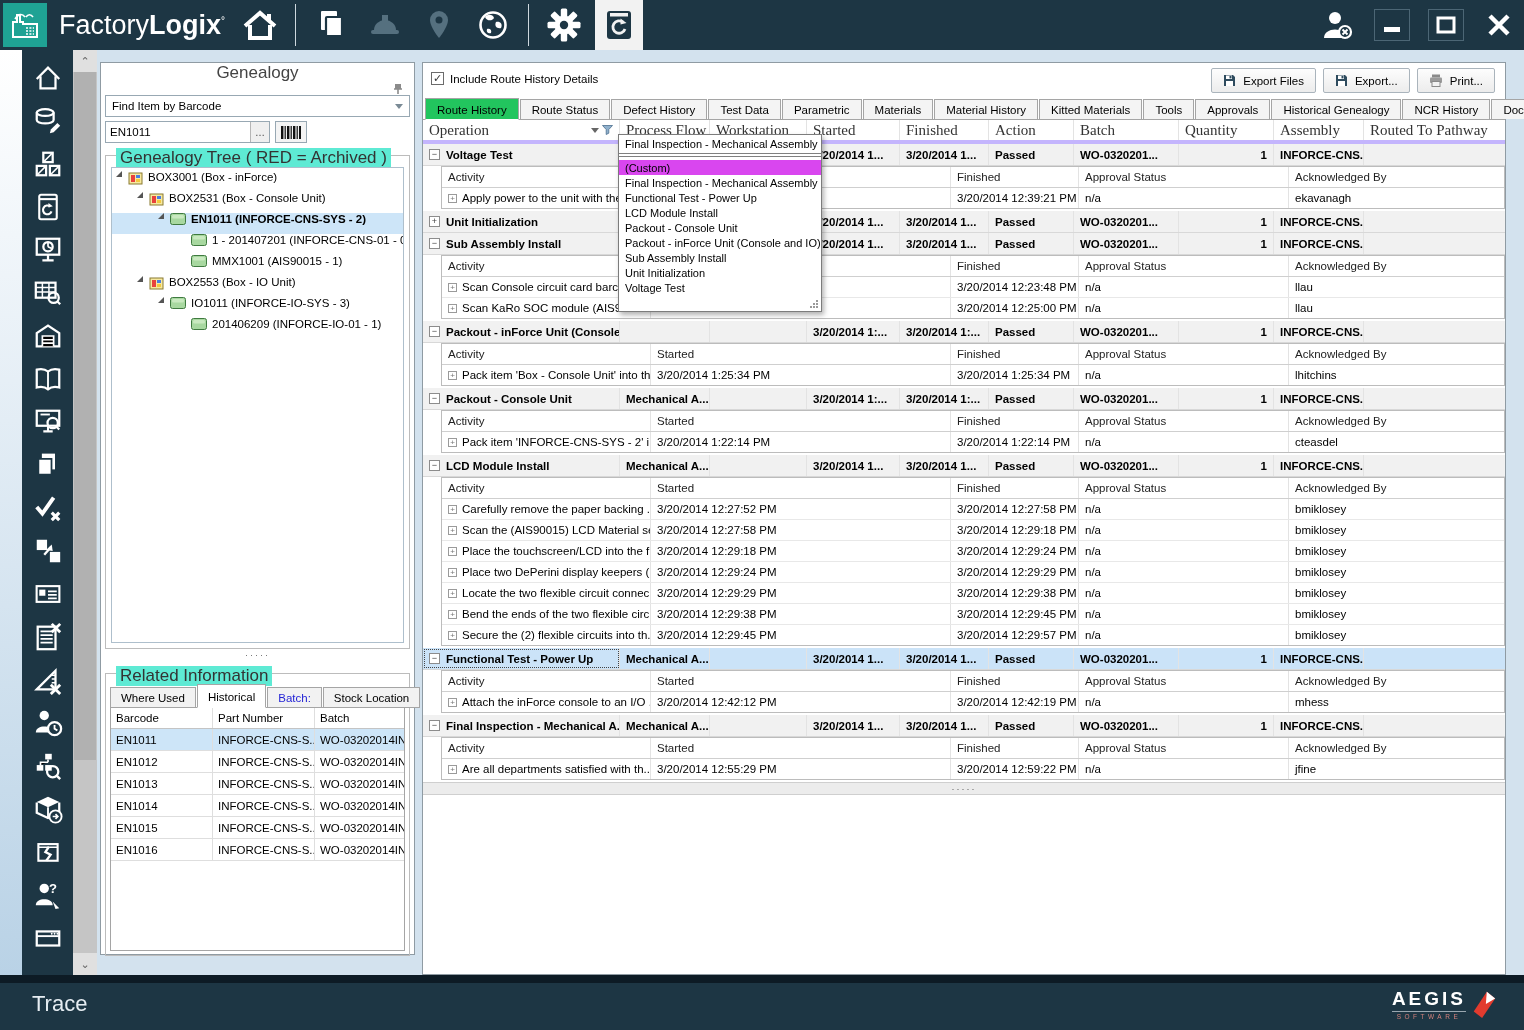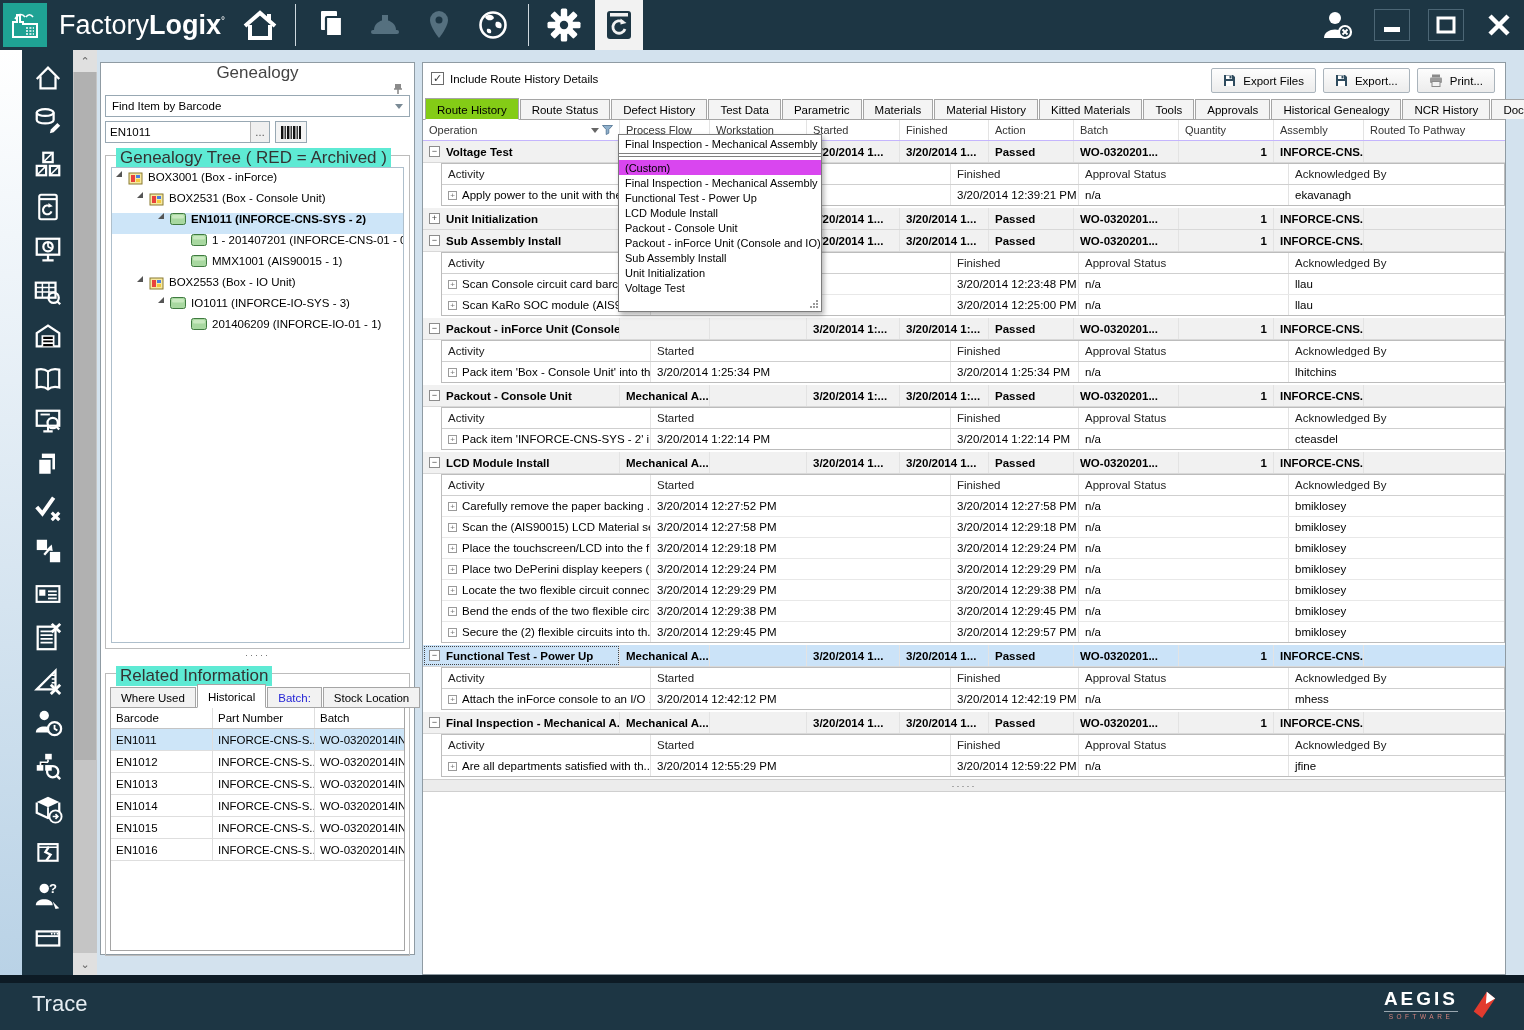--- a/index.html
+++ b/index.html
@@ -60,25 +60,25 @@
   .rc0{width:102px}.rc1{width:102px}.rc2{flex:1;border-right:none}
   
   .route-panel{position:absolute;left:422px;top:12px;width:1084px;height:913px;background:#fff;border:1px solid #8f9ba3;box-sizing:border-box;}
   .rp-top{height:34px;position:relative;}
   .rp-check{position:absolute;left:8px;top:9px;display:flex;align-items:center;font-size:11.5px;gap:6px;}
   .cb{width:13px;height:13px;border:1px solid #6b6b6b;background:#fff;display:flex;align-items:center;justify-content:center;font-size:11px;color:#333;box-sizing:border-box;}
   .rp-btns{position:absolute;right:10px;top:5px;display:flex;gap:7px;}
   .btn{height:23px;display:flex;align-items:center;gap:7px;padding:0 11px;border:1px solid #aab4bc;background:linear-gradient(#fdfdfd,#ececec);font-size:11.5px;border-radius:2px;white-space:nowrap;}
   .rp-tabs{height:22px;display:flex;align-items:flex-end;border-bottom:1px solid #a5a5a5;padding-left:2px;}
   .rtab{height:20px;line-height:20px;padding:0 11px;border:1px solid #a5a5a5;border-bottom:none;background:#f4f4f4;font-size:11.5px;margin-right:1px;white-space:nowrap;box-sizing:border-box;}
-  .rtab.active{background:#84cc16;height:22px;line-height:22px;margin-bottom:-1px;border-bottom:1px solid #fff;margin-top:48px;}
+  .rtab.active{background:#22c55e;height:22px;line-height:22px;margin-bottom:-1px;border-bottom:1px solid #fff;margin-top:48px;}
   .cell{box-sizing:border-box;padding:0 6px;white-space:nowrap;overflow:hidden;border-right:1px solid #e3e3e3;height:100%;display:flex;align-items:center;}
   .c-op{width:197px}.c-pf{width:90px}.c-ws{width:97px}.c-st{width:93px}.c-fin{width:89px}.c-act{width:85px}
   .c-batch{width:105px}.c-qty{width:95px;justify-content:flex-end}.c-asm{width:90px}.c-routed{flex:1;border-right:none}
-  .g-head{display:flex;height:20px;border-bottom:1px solid #c4b5fd;font-size:11px;color:#333;background:#fff;}
+  .g-head{display:flex;height:20px;border-bottom:4px solid #c4b5fd;font-size:15px;color:#333;background:#fff;font-family:Liberation Serif, serif;}
   .g-row{display:flex;height:21px;background:#f1f1f1;border-bottom:1px solid #d8d8d8;font-size:11.5px;font-weight:bold;}
   .g-row.sel{background:#cbe3f8;}
   .g-row.sel .c-op{outline:1px dotted #444;outline-offset:-2px;}
   .expbox{width:11px;height:11px;border:1px solid #8c8c8c;background:#fff;color:#444;font-size:9px;line-height:9px;text-align:center;margin-right:6px;font-weight:normal;flex:none;box-sizing:border-box;}
   .d-block{margin-left:18px;border:1px solid #bcbcbc;margin-bottom:2px;font-size:11.5px;background:#fff;}
   .d-head{display:flex;height:20px;border-bottom:1px solid #cfcfcf;color:#222;}
   .d-row{display:flex;height:20px;border-bottom:1px solid #e8e8e8;}
   .d-row:last-child{border-bottom:none;}
   .dc-activity{width:209px}.dc-started{width:300px}.dc-fin{width:128px}.dc-appr{width:210px}.dc-ack{flex:1;border-right:none}
   .plusbox{width:9px;height:9px;border:1px solid #9a9a9a;color:#777;font-size:8px;line-height:7px;text-align:center;margin-right:5px;flex:none;background:#fff;box-sizing:border-box;}
@@ -90,21 +90,21 @@
   .dd-current{padding:3px 6px 2px;white-space:nowrap;overflow:hidden;}
   .dd-sep{height:2px;border-top:1px solid #808080;border-bottom:1px solid #808080;margin:1px 0 3px;}
   .dd-item{padding:1.5px 6px;white-space:nowrap;overflow:hidden;}
   .dd-item.hl{background:#d946ef;}
   .dd-grip{position:absolute;right:2px;bottom:2px;}
   
   .dark-strip{position:absolute;top:975px;left:0;width:1524px;height:8px;background:#0d1b25;}
   .bottombar{position:absolute;top:983px;left:0;width:1524px;height:47px;background:#1d3644;}
   .page-title{position:absolute;left:32px;top:8px;color:#e6edf2;font-size:22px;}
   .aegis{position:absolute;right:26px;top:5px;text-align:center;color:#fff;}
-  .aegis-row{display:flex;align-items:center;gap:12px;}
+  .aegis-row{display:flex;align-items:center;gap:4px;}
   .aegis-name{font-size:19px;letter-spacing:3px;font-weight:bold;border-bottom:1px solid #9aa7b0;padding-bottom:1px;}
   .aegis-sub{font-size:6.5px;letter-spacing:3.5px;color:#d4827c;margin-top:1px;}
 </style>
 </head>
 <body>
 
 <header class="topbar">
   <div class="logo-box">
     <svg width="32" height="30" viewBox="0 0 32 30">
       <path d="M4 27 V12 H8 V5 H11 V12 H14 V14 L28 14 V27 Z" fill="none" stroke="#fff" stroke-width="2"></path>

